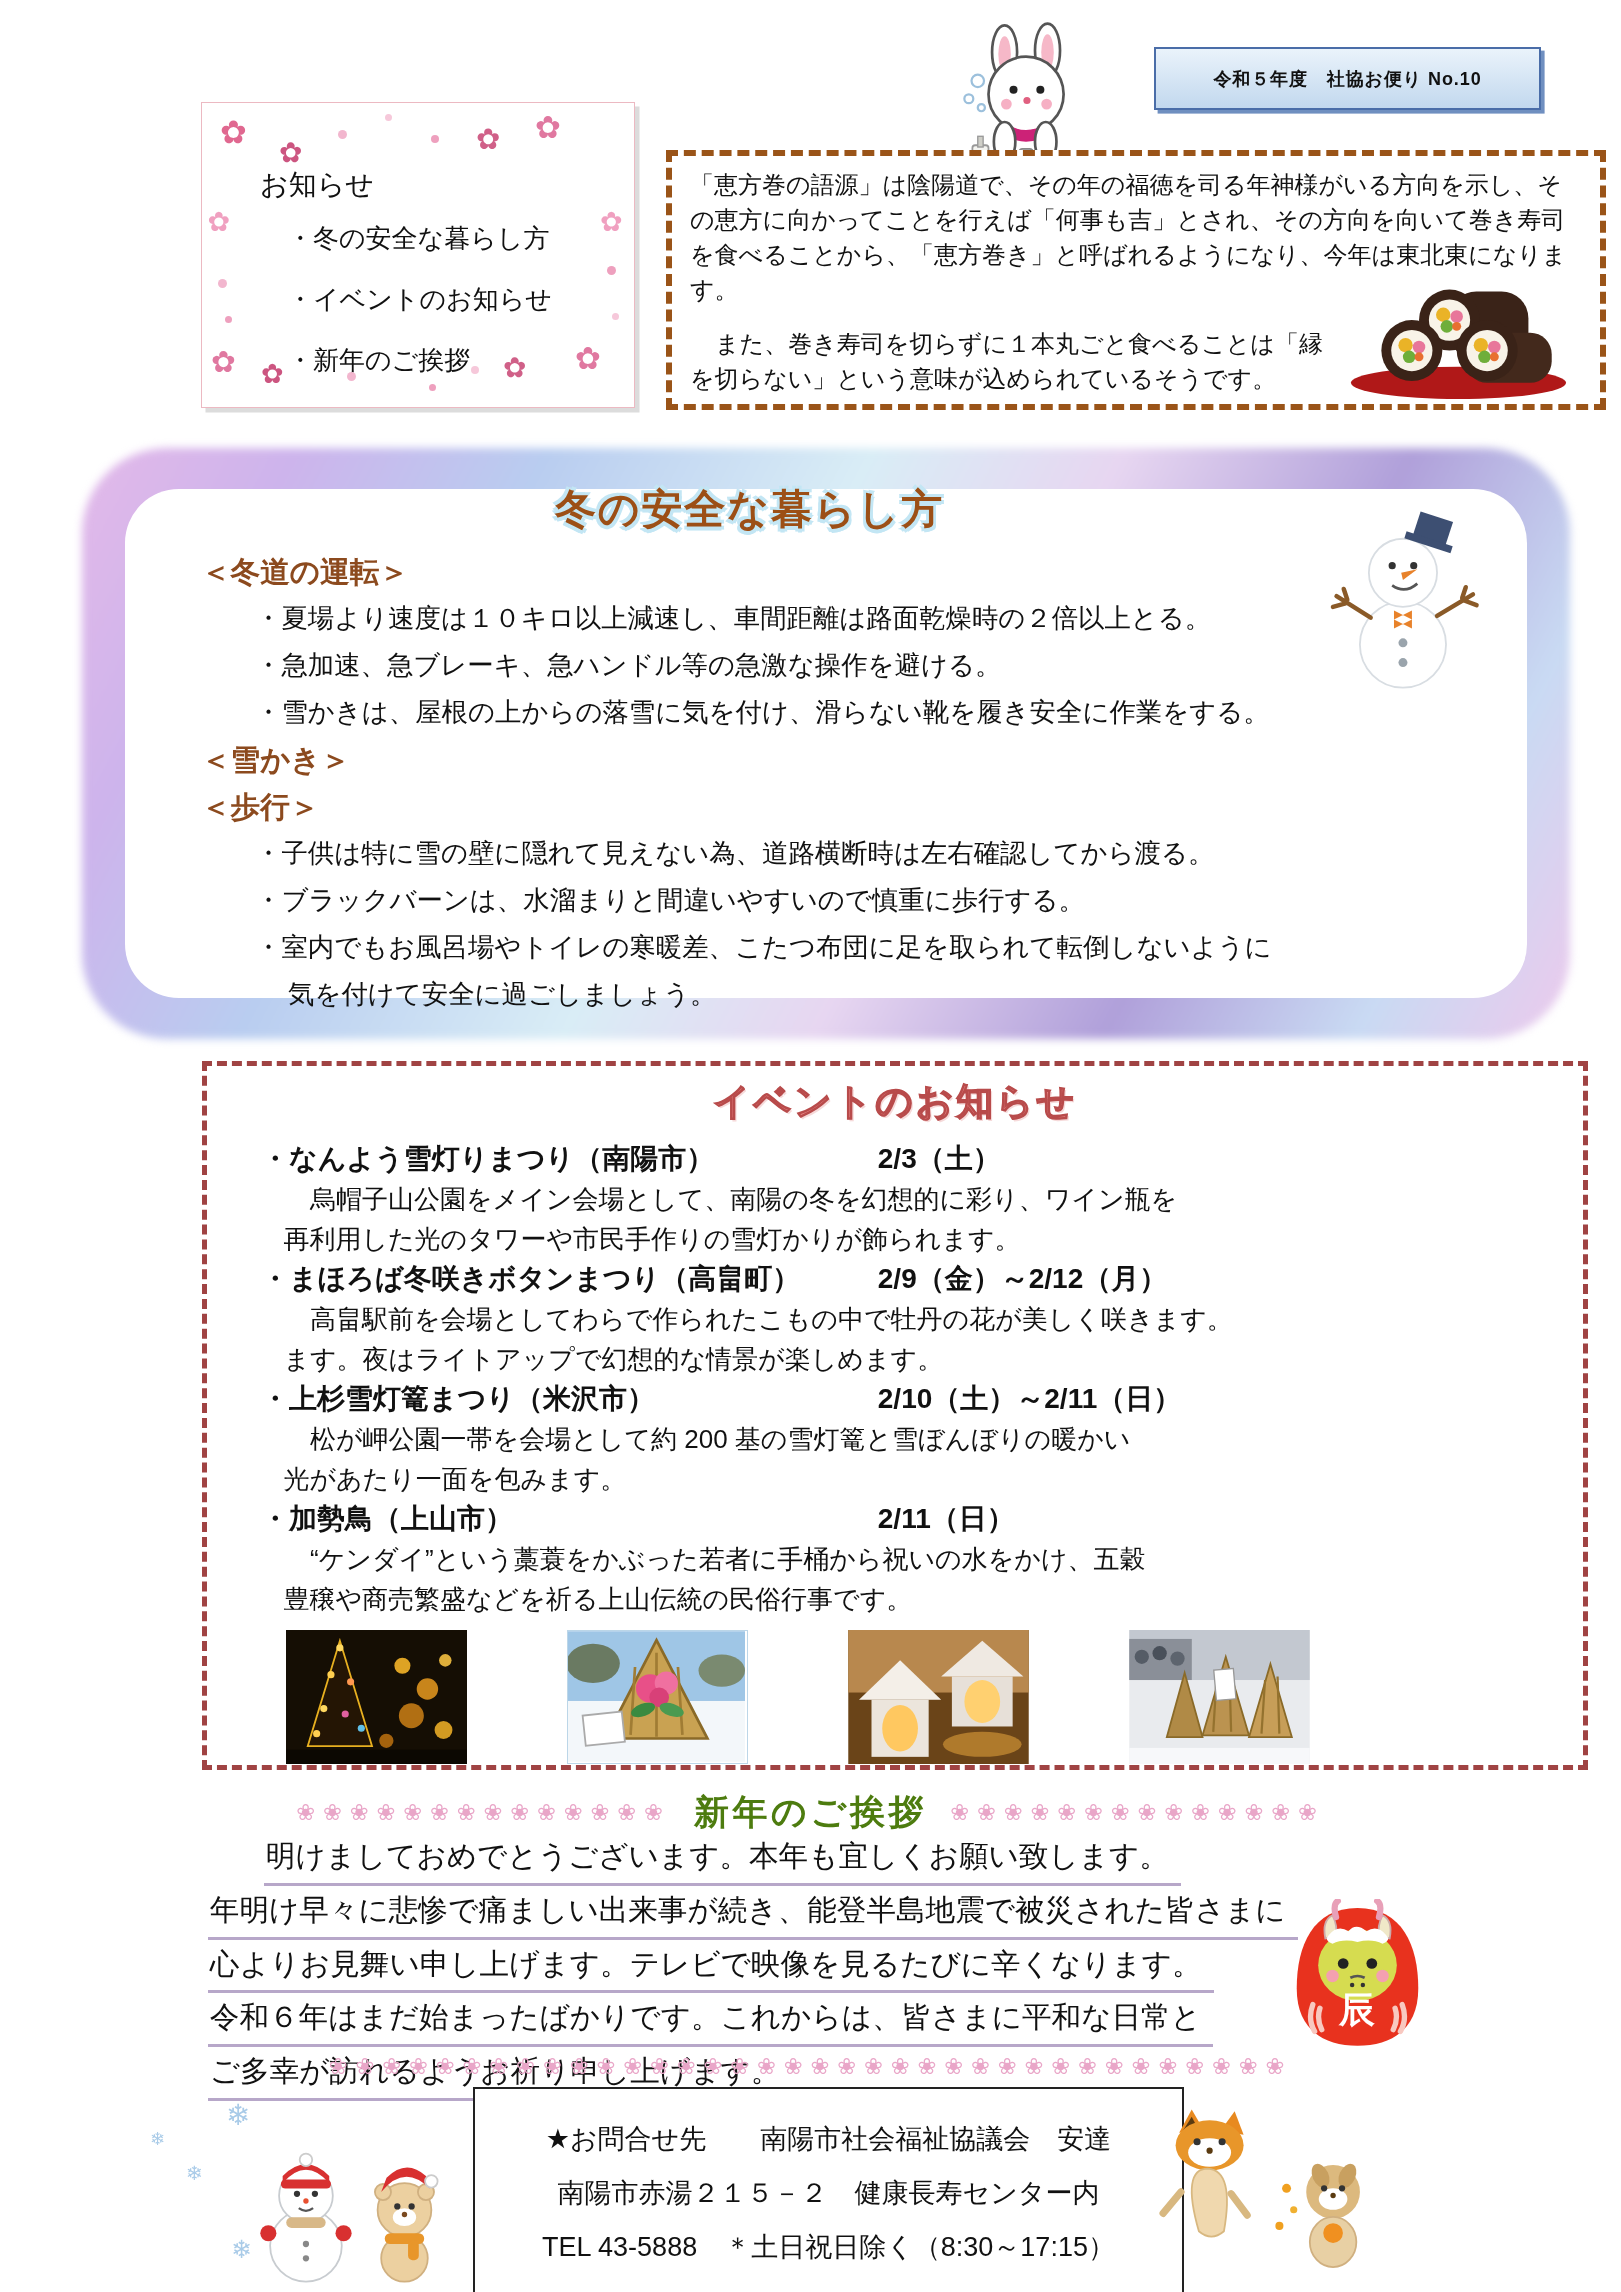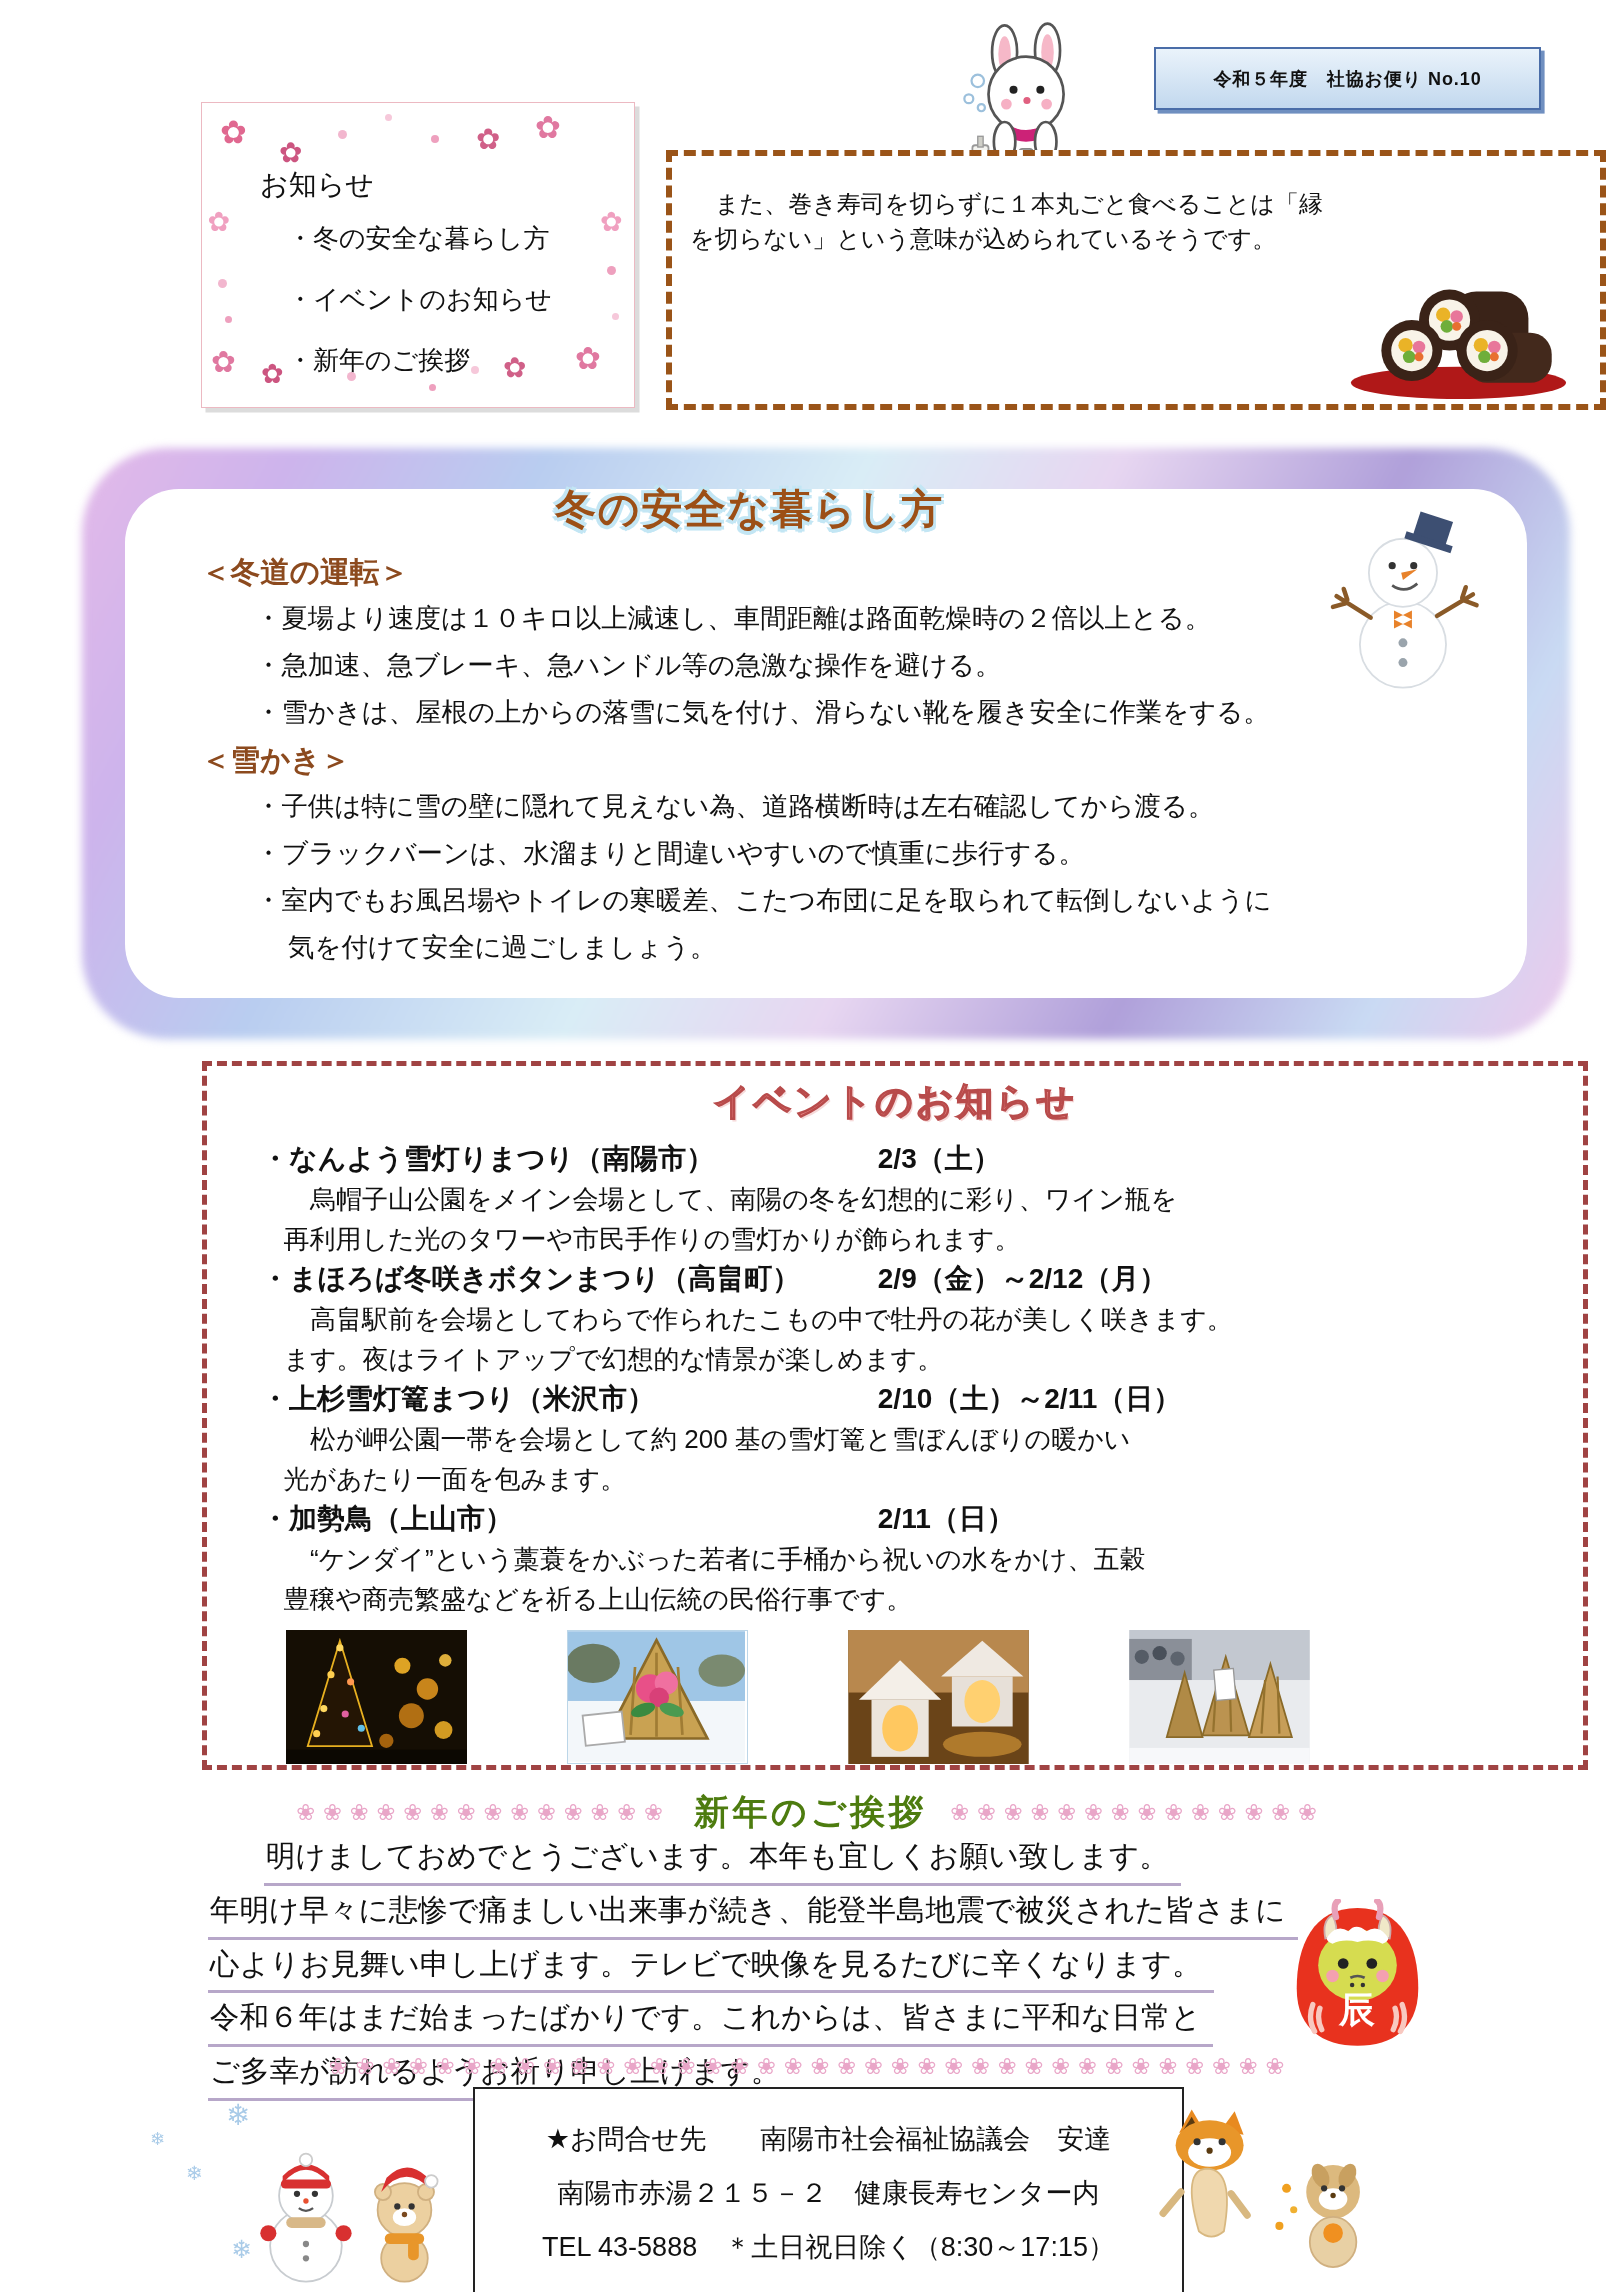--- a/index.html
+++ b/index.html
@@ -147,32 +147,34 @@
         <circle cx="116" cy="68" r="7" fill="#e8769a"></circle>
       <circle cx="105" cy="79" r="7" fill="#6fae3a"></circle>
         <circle cx="116" cy="79" r="5" fill="#e87030"></circle>
       <circle cx="192" cy="72" r="34" fill="#3a2318"></circle>
       <circle cx="192" cy="72" r="23" fill="#f8f3e8"></circle>
       <circle cx="185" cy="66" r="8" fill="#eab327"></circle>
         <circle cx="200" cy="68" r="7" fill="#e8769a"></circle>
       <circle cx="189" cy="79" r="7" fill="#6fae3a"></circle>
         <circle cx="200" cy="79" r="5" fill="#e87030"></circle>
     </svg>
+    <p>「恵方巻の語源」は陰陽道で、その年の福徳を司る年神様がいる方向を示し、その恵方に向かってことを行えば「何事も吉」とされ、その方向を向いて巻き寿司を食べることから、「恵方巻き」と呼ばれるようになり、今年は東北東になります。</p>
     <p class="p2">また、巻き寿司を切らずに１本丸ごと食べることは「縁を切らない」という意味が込められているそうです。</p>
   </div>
 
   <div class="wc-ring"></div>
   <div class="wc-inner"></div>
   <div class="winter-title">冬の安全な暮らし方</div>
   <div class="winter-lines">
     <div class="w-row w-head">＜冬道の運転＞</div>
     <div class="w-row w-b">・夏場より速度は１０キロ以上減速し、車間距離は路面乾燥時の２倍以上とる。</div>
     <div class="w-row w-b">・急加速、急ブレーキ、急ハンドル等の急激な操作を避ける。</div>
     <div class="w-row w-b">・雪かきは、屋根の上からの落雪に気を付け、滑らない靴を履き安全に作業をする。</div>
     <div class="w-row w-head">＜雪かき＞</div>
+    <div class="w-row w-head">＜歩行＞</div>
     <div class="w-row w-b">・子供は特に雪の壁に隠れて見えない為、道路横断時は左右確認してから渡る。</div>
     <div class="w-row w-b">・ブラックバーンは、水溜まりと間違いやすいので慎重に歩行する。</div>
     <div class="w-row w-b">・室内でもお風呂場やトイレの寒暖差、こたつ布団に足を取られて転倒しないように</div>
     <div class="w-row w-cont">気を付けて安全に過ごしましょう。</div>
   </div>
 
   <svg class="snowman" width="166" height="184" viewBox="0 0 185 205">
     <circle cx="88" cy="150" r="48" fill="#fff" stroke="#d8dde2" stroke-width="2"></circle>
     <circle cx="88" cy="70" r="38" fill="#fff" stroke="#d8dde2" stroke-width="2"></circle>
     <g transform="rotate(18 118 28)">

